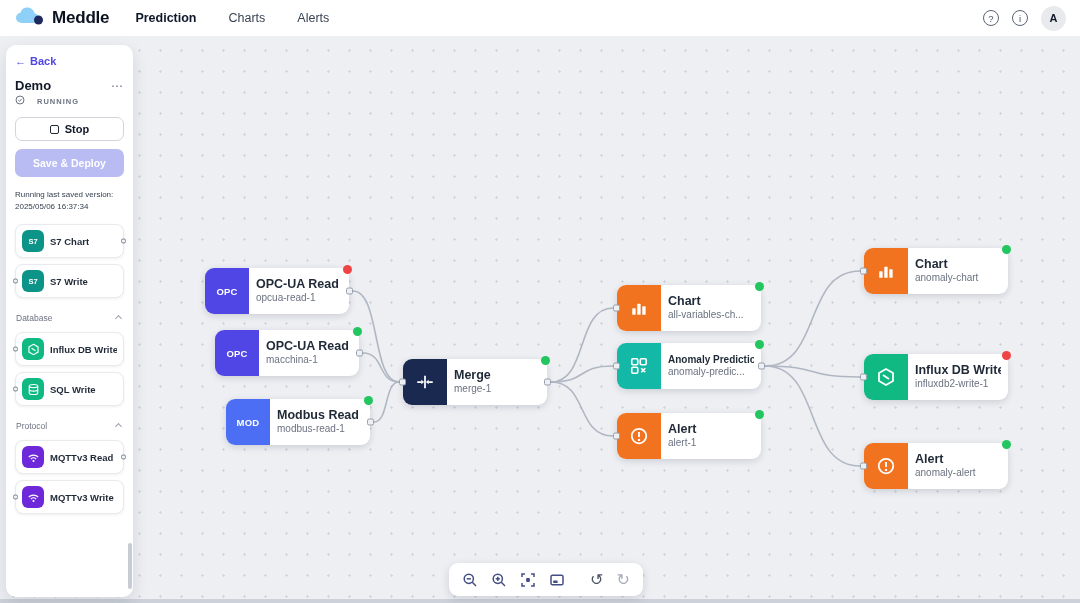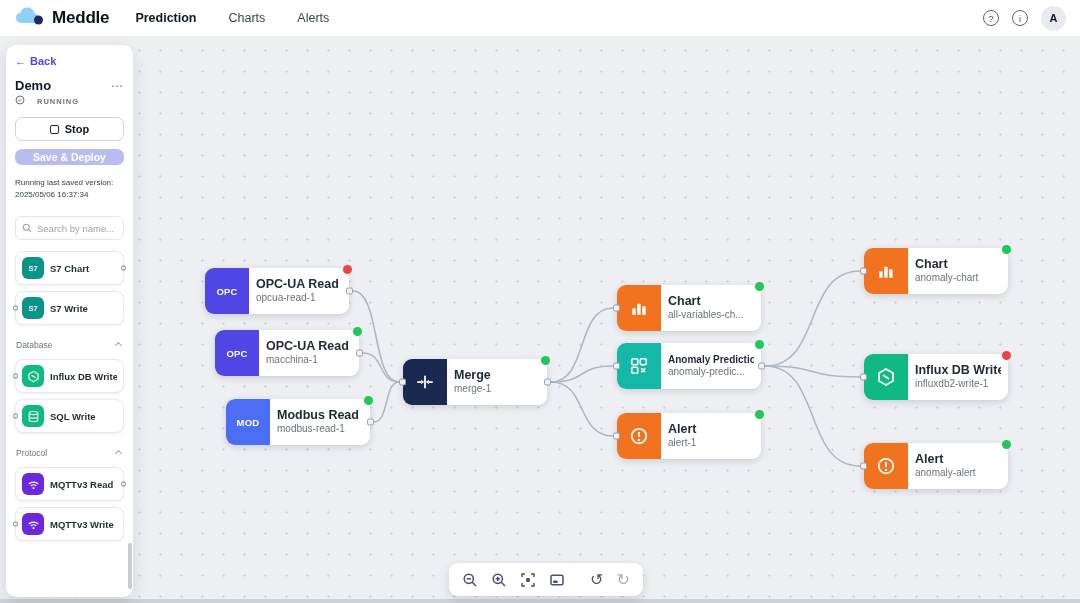--- a/index.html
+++ b/index.html
@@ -45,21 +45,21 @@
 
   
   aside { position:absolute; left:6px; top:8px; width:127px; height:calc(100% - 14px); background:#fff; border-radius:10px; box-shadow:0 6px 16px rgba(15,23,42,.12); padding:10px 9px 8px; z-index:6; }
   .back { display:flex; align-items:center; gap:4px; color:#4f46e5; font-size:11px; font-weight:600; cursor:pointer; }
   .title-row { margin-top:11px; display:flex; align-items:center; justify-content:space-between; }
   .ws-title { font-size:13px; font-weight:700; color:#111827; }
   .menu-dots { color:#6b7280; font-size:12px; cursor:pointer; letter-spacing:1px; }
   .status-row { margin-top:2px; display:flex; align-items:center; gap:12px; font-size:7.5px; font-weight:700; letter-spacing:1px; color:#6b7280; }
   .btn-stop { margin-top:10px; width:100%; height:24px; background:#fff; border:1px solid #d1d5db; border-radius:7px; display:flex; align-items:center; justify-content:center; gap:6px; font-size:11px; font-weight:600; color:#111827; cursor:pointer; font-family:inherit; }
   .stop-sq { width:9px; height:9px; border:1.6px solid #1f2937; border-radius:2px; }
-  .btn-save { margin-top:8px; width:100%; height:16px; background:#b9bcf3; border:none; border-radius:7px; color:#fff; font-size:10.5px; font-weight:600; font-family:inherit; }
+  .btn-save { margin-top:8px; width:100%; height:28px; background:#b9bcf3; border:none; border-radius:7px; color:#fff; font-size:10.5px; font-weight:600; font-family:inherit; }
   .version { margin-top:12px; font-size:8px; color:#374151; line-height:1.5; }
   .search { margin-top:15px; height:24px; border:1px solid #e3e6eb; border-radius:7px; display:flex; align-items:center; gap:5px; padding:0 6px; }
   .search input { border:none; outline:none; width:100%; font-size:9.5px; color:#374151; font-family:inherit; background:transparent; }
   .search input::placeholder { color:#9ca3af; }
   .pal-list { margin-top:11px; display:flex; flex-direction:column; gap:6px; }
   .pal-item { position:relative; height:33px; background:#fff; border:1px solid #e8eaee; border-radius:8px; box-shadow:0 1px 3px rgba(15,23,42,.07); display:flex; align-items:center; gap:6px; padding:16px 6px; cursor:grab; }
   .pal-item .port { width:5px; height:5px; border-color:#7b8494; }
   .pal-item .port-l{left:-3px} .pal-item .port-r{right:-3px}
   .pal-icon { width:22px; height:22px; flex:0 0 22px; border-radius:6px; display:flex; align-items:center; justify-content:center; color:#fff; }
   .pal-icon svg { width:13px; height:13px; }
@@ -301,29 +301,20 @@
     </div>
     <button class="btn-stop">
       <span class="stop-sq"></span>
       <span>Stop</span>
     </button>
     <button class="btn-save">Save &amp; Deploy</button>
     <div class="version">
       <div>Running last saved version:</div>
       <div>2025/05/06 16:37:34</div>
     </div>
-    <div class="search">
-      <span>
-        <svg width="10" height="10" viewBox="0 0 14 14" fill="none" stroke="#9ca3af" stroke-width="1.5">
-            <circle cx="6" cy="6" r="4.2"></circle>
-            <path d="M9.2 9.2L12.5 12.5"></path>
-          </svg>
-      </span>
-      <input type="text" placeholder="Search by name..." style="">
-    </div>
 
     <div class="pal-list">
 
         <div class="pal-item p-out">
 
           <span class="pal-icon c-teal" data-icon="s7">
             <b>S7</b>
           </span>
           <span class="pal-label">S7 Chart</span>
           <span class="port port-r"></span>

